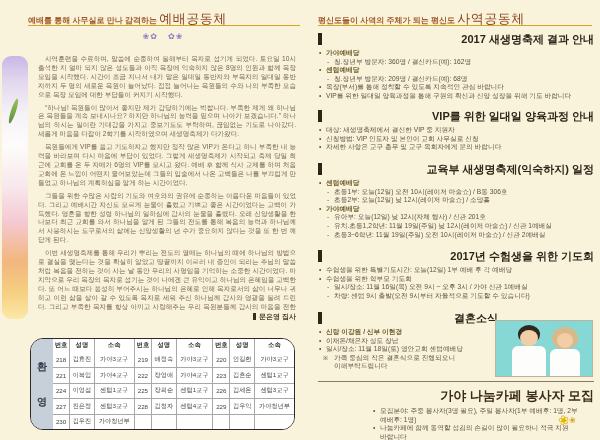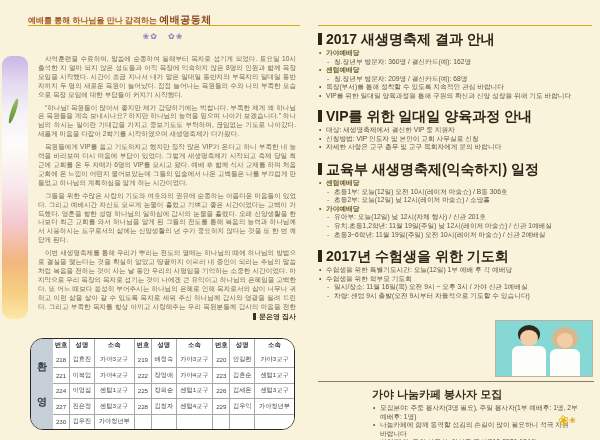--- a/index.html
+++ b/index.html
@@ -7,21 +7,21 @@
        font-family:"Liberation Sans",sans-serif;-webkit-font-smoothing:antialiased;}
   .sheet{position:relative;width:600px;height:440px;background:#faf3dc;}
   .page{position:absolute;top:0;height:440px;}
   .page-left{left:0;width:300px;}
   .page-right{left:300px;width:300px;}
 
   
   .phdr{position:absolute;top:9px;left:28px;right:4px;white-space:nowrap;}
   .page-right .phdr{left:18px;right:8px;}
   .hdr-small{font-size:8px;color:#a05a28;font-weight:bold;}
-  .hdr-big{font-size:10px;color:#8a4420;font-weight:bold;letter-spacing:.5px;}
+  .hdr-big{font-size:13px;color:#8a4420;font-weight:normal;letter-spacing:.5px;}
   .hdr-rule{position:absolute;top:25px;height:0;border-top:1.6px solid #d9a51e;}
   .page-left .hdr-rule{left:28px;right:0;}
   .page-right .hdr-rule{left:18px;right:8px;}
 
   
   .title-row{position:absolute;top:32px;left:30px;right:4px;display:flex;
              align-items:center;justify-content:center;gap:10px;}
   .sprig{font-size:8px;color:#8f7bc0;letter-spacing:1px;}
   .article-title{margin:0;font-family:"Liberation Serif",serif;font-size:13px;
                  font-weight:bold;color:#53371c;letter-spacing:1px;white-space:nowrap;}
@@ -52,22 +52,22 @@
     padding:0;height:13.6px;overflow:hidden;white-space:nowrap;}
   .welcome-table th{font-size:6.4px;color:#333;font-weight:bold;background:#fff;}
   .welcome-table td{font-size:6.2px;color:#444;background:#fff;}
   .welcome-table tr>*:first-child{border-left:none;}
   .welcome-table tr>*:last-child{border-right:none;}
   .welcome-table tr:first-child>*{border-top:none;}
   .welcome-table tr:last-child>*{border-bottom:none;}
 
   
   .section{position:absolute;left:18px;width:276px;}
-  .sec-title{margin:0 0 4px 0;font-size:14px;font-weight:bold;color:#2f2418;
-             border-left:4px solid #2f2418;padding-left:4px;line-height:12px;}
+  .sec-title{margin:0 0 4px 0;font-size:11px;font-weight:bold;color:#2f2418;
+             border-left:4px solid #2f2418;padding-left:4px;line-height:12px;text-align:right;}
   .it{position:relative;padding-left:8px;font-size:6.7px;line-height:8.6px;
       color:#5f5040;word-break:keep-all;}
   .it.b::before{content:"•";position:absolute;left:1px;}
   .it.d{padding-left:16px;}
   .it.d::before{content:"-";position:absolute;left:9px;}
   .it.n{padding-left:16px;}
   .it.n::before{content:"※";position:absolute;left:5px;font-size:6px;}
   .it.bold{font-weight:bold;color:#6b5a2a;}
 
   .wedding-photo{position:absolute;top:320px;left:195px;width:96px;height:55px;
@@ -79,34 +79,34 @@
 
   .divider{position:absolute;top:381px;left:18px;width:276px;height:0;
            border-top:1px solid #8a7a60;}
 
   .serving{position:absolute;top:387px;left:18px;width:276px;}
   .serving-box{position:absolute;left:2px;top:4px;width:38px;height:30px;
     border:1.6px solid #3a3226;border-radius:10px;display:flex;align-items:center;
     justify-content:center;text-align:center;font-size:8.5px;line-height:9.5px;
     font-weight:bold;color:#3a3226;padding:1px;}
   .serving-content{margin-left:54px;}
-  .serving-title{font-size:11px;font-weight:bold;color:#3a2c1a;margin-bottom:2px;}
+  .serving-title{font-size:13px;font-weight:bold;color:#3a2c1a;margin-bottom:2px;text-align:right;}
 
   .corner-flower{position:absolute;top:412px;left:258px;font-size:13px;color:#e6b400;
                  transform:rotate(-12deg);}
   .corner-flower small{font-size:8px;color:#d9a51e;}
 </style>
 </head>
 <body>
 
 <div class="sheet">
 
   <div class="page page-left">
     <div class="phdr">
-      <span class="hdr-small">예배를 통해 하나님을 만나 감격하는 </span><span class="hdr-big">예배공동체</span>
+      <span class="hdr-small">예배를 통해 사무실로 만나 감격하는 </span><span class="hdr-big">예배공동체</span>
     </div>
     <div class="hdr-rule"></div>
 
     <div class="title-row">
       <span class="sprig">❀✿</span>
       <span class="sprig">✿❀</span>
     </div>
 
     <div class="watercolor">
       <div class="leaf"></div>
@@ -197,20 +197,23 @@
               <td></td>
               <td></td>
               <td></td>
             </tr>
           </tbody>
       </table>
     </div>
   </div>
 
   <div class="page page-right">
+    <div class="phdr">
+      <span class="hdr-small">평신도들이 사역의 주체가 되는 평신도 </span><span class="hdr-big">사역공동체</span>
+    </div>
     <div class="hdr-rule"></div>
 
     <div class="section" style="top:33px;">
       <h3 class="sec-title">2017 새생명축제 결과 안내</h3>
       <div class="it b bold">가야예배당</div>
       <div class="it d">청.장년부 방문자: 360명 / 결신카드(예): 162명</div>
       <div class="it b bold">센텀예배당</div>
       <div class="it d">청.장년부 방문자: 209명 / 결신카드(예): 68명</div>
       <div class="it b">목장(부서)를 통해 정착할 수 있도록 지속적인 관심 바랍니다</div>
       <div class="it b">VIP를 위한 일대일 양육과정을 통해 구원의 확신과 신앙 성장을 위해 기도 바랍니다</div>
@@ -235,20 +238,27 @@
     </div>
 
     <div class="section" style="top:250px;">
       <h3 class="sec-title">2017년 수험생을 위한 기도회</h3>
       <div class="it b">수험생을 위한 특별기도시간: 오늘(12일) 1부 예배 후 각 예배당</div>
       <div class="it b">수험생을 위한 학부모 기도회</div>
       <div class="it d">일시/장소: 11월 16일(목) 오전 9시 ~ 오후 3시 / 가야 신관 1예배실</div>
       <div class="it d">차량: 센텀 9시 출발(오전 9시부터 자율적으로 기도할 수 있습니다)</div>
     </div>
 
+    <div class="section" style="top:312px;width:180px;">
+      <h3 class="sec-title">결혼소식</h3>
+      <div class="it b bold">신랑 이강원 / 신부 이현경</div>
+      <div class="it b">이재돈/채은자 성도 장남</div>
+      <div class="it b">일시/장소: 11월 18일(토) 영안교회 센텀예배당</div>
+      <div class="it n">가족 중심의 작은 결혼식으로 진행되오니 이해부탁드립니다</div>
+    </div>
 
     <div class="wedding-photo">
       <div class="person">
         <div class="hair" style="left:22px;top:4px;width:22px;height:18px;background:#2e2620;"></div>
         <div class="face" style="left:24px;top:9px;width:18px;height:16px;"></div>
         <div class="torso" style="left:16px;top:25px;width:34px;height:30px;"></div>
       </div>
       <div class="person">
         <div class="hair" style="left:56px;top:6px;width:26px;height:22px;background:#d9b98c;"></div>
         <div class="face" style="left:61px;top:12px;width:16px;height:15px;"></div>

